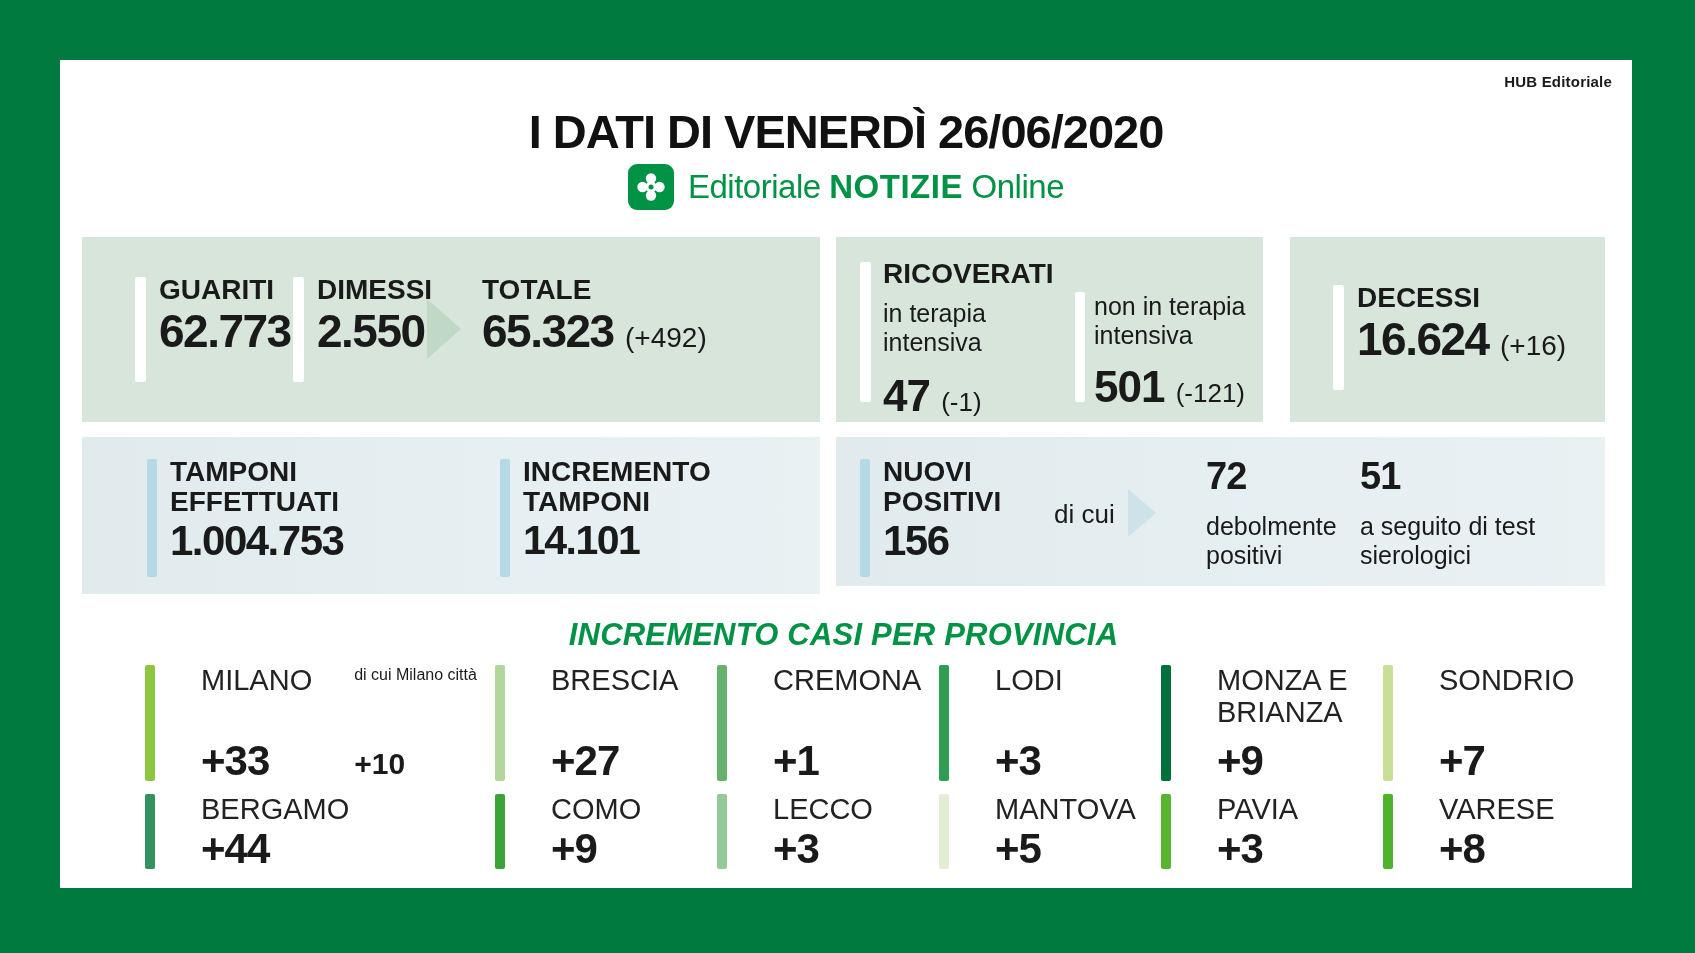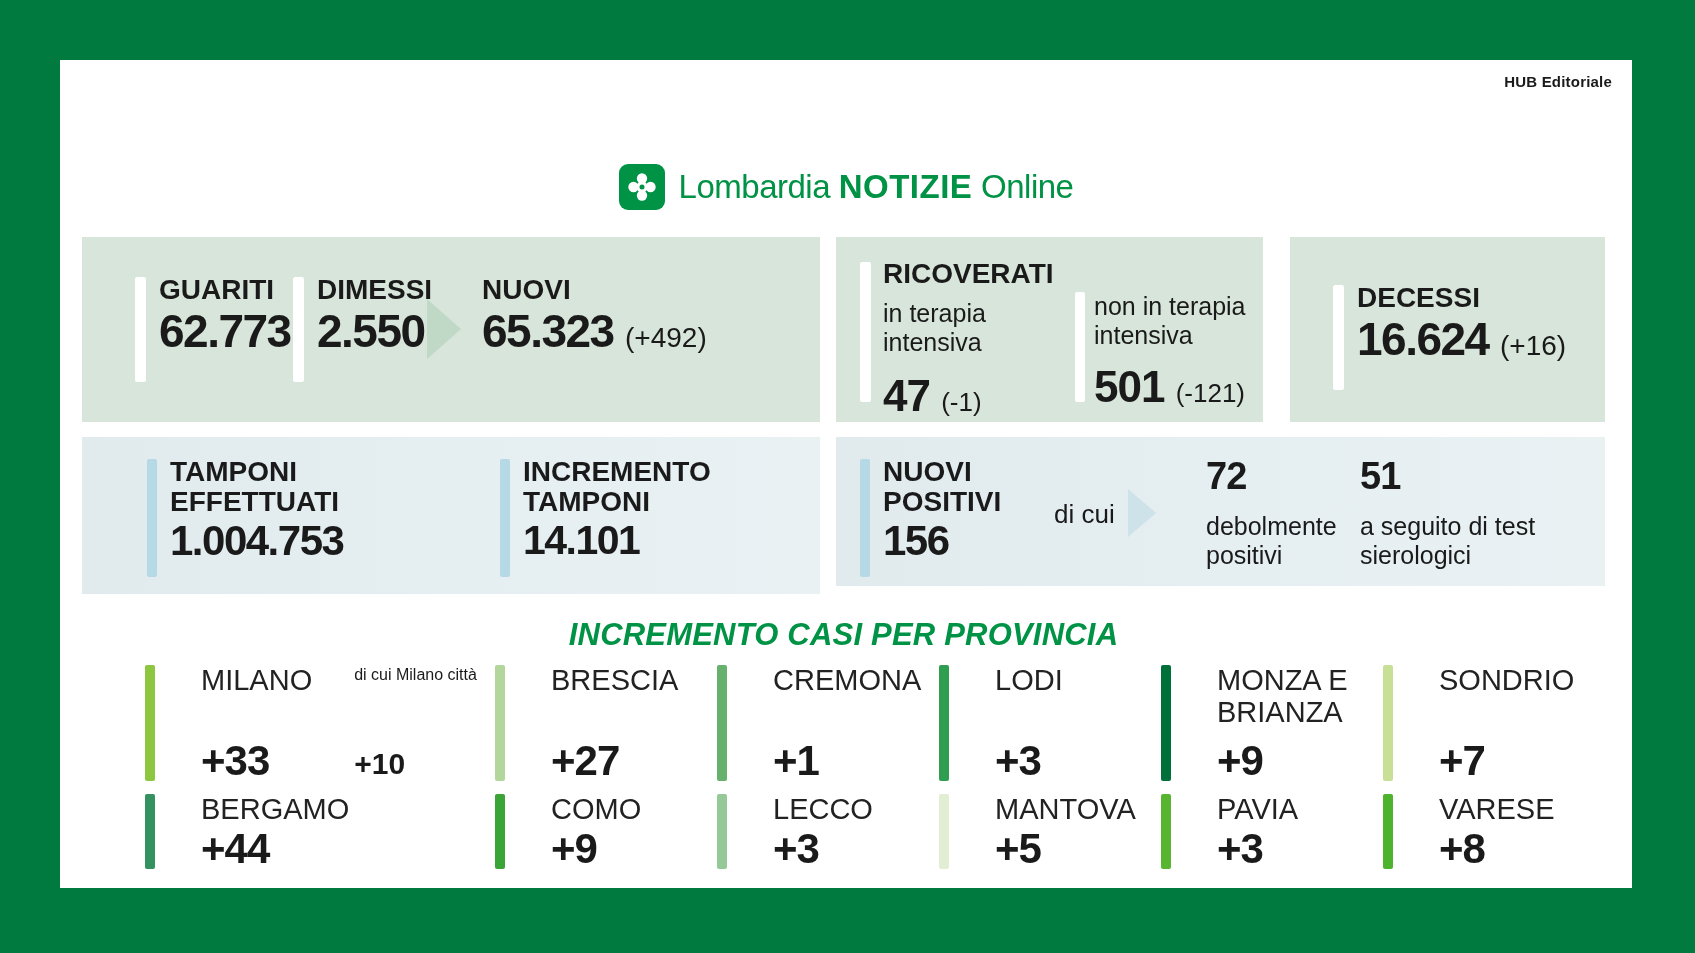--- a/index.html
+++ b/index.html
@@ -58,51 +58,52 @@
   .pnote .nval { font-size:30px; font-weight:700; }
 </style>
 </head>
 <body>
 
 <div class="frame">
   <div class="panel">
 
     <div class="credit">HUB Editoriale</div>
 
+    <div class="title">I DATI DI VENERDÌ 26/06/2020</div>
 
     <div class="logo">
       <div class="logo-badge">
         <svg width="34" height="34" viewBox="0 0 46 46">
           <g fill="#ffffff">
             <circle cx="23" cy="11.5" r="7"></circle>
             <circle cx="34.5" cy="23" r="7"></circle>
             <circle cx="23" cy="34.5" r="7"></circle>
             <circle cx="11.5" cy="23" r="7"></circle>
             <circle cx="23" cy="23" r="7.5"></circle>
           </g>
           <circle cx="23" cy="23" r="3.4" fill="#009245"></circle>
         </svg>
       </div>
-      <div class="logo-text"><span>Lombardia</span> <b>NOTIZIE</b> <span>Online</span></div>
+      <div class="logo-text"><span>Editoriale</span> <b>NOTIZIE</b> <span>Online</span></div>
     </div>
 
     <div class="box bg-green" style="left:22px; top:177px; width:738px; height:185px;">
       <div class="vbar vbar-white" style="position:absolute; left:53px; top:40px; width:11px; height:105px;"></div>
       <div class="stat" style="left:77px; top:38px;">
         <div class="lbl">GUARITI</div>
         <div class="val">62.773</div>
       </div>
       <div class="vbar vbar-white" style="position:absolute; left:211px; top:40px; width:11px; height:105px;"></div>
       <div class="stat" style="left:235px; top:38px;">
         <div class="lbl">DIMESSI</div>
         <div class="val">2.550</div>
       </div>
       <div class="arrow-green" style="left:345px; top:62px;"></div>
       <div class="stat" style="left:400px; top:38px;">
-        <div class="lbl">NUOVI</div>
+        <div class="lbl">TOTALE</div>
         <div class="val"><span>65.323</span> <small>(+492)</small></div>
       </div>
     </div>
 
     <div class="box bg-green" style="left:776px; top:177px; width:427px; height:185px;">
       <div class="vbar vbar-white" style="position:absolute; left:24px; top:25px; width:11px; height:140px;"></div>
       <div class="stat" style="left:47px; top:22px;">
         <div class="lbl">RICOVERATI</div>
       </div>
       <div class="stat" style="left:47px; top:62px; width:120px;">

